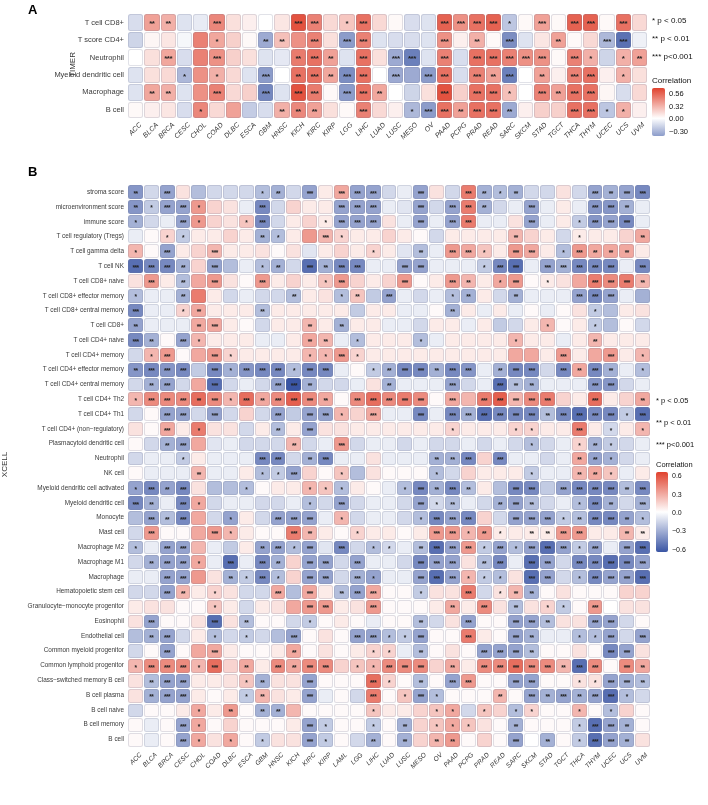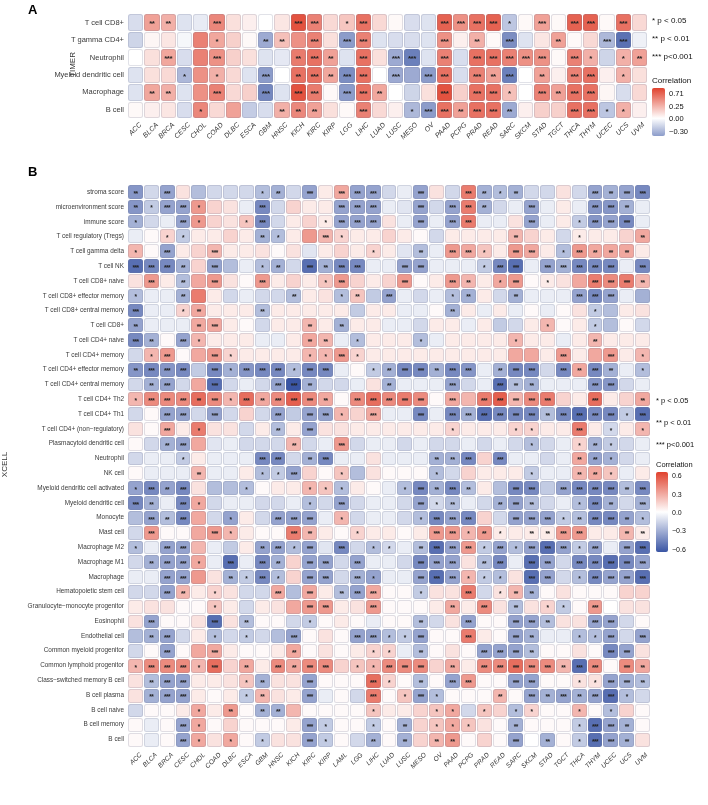--- a/index.html
+++ b/index.html
@@ -412,21 +412,21 @@
         <div class="hm-cell" style="background: rgb(189, 198, 225);">
           <span class="hm-stars" style="font-size: 8px;">*</span>
         </div>
         <div class="hm-cell" style="background: rgb(242, 176, 168);">
           <span class="hm-stars" style="font-size: 8px;">*</span>
         </div>
         <div class="hm-cell" style="background: rgb(252, 239, 238);"></div>
       </div>
       <div class="rowlabs" style="left: 28px; top: 14px; width: 96px; height: 104px;">
         <div class="rowlab" style="top: 0px; height: 17.3333px; line-height: 17.3333px; font-size: 7.5px; width: 96px;">T cell CD8+</div>
-        <div class="rowlab" style="top: 17.3333px; height: 17.3333px; line-height: 17.3333px; font-size: 7.5px; width: 96px;">T gamma CD4+</div>
+        <div class="rowlab" style="top: 17.3333px; height: 17.3333px; line-height: 17.3333px; font-size: 7.5px; width: 96px;">T score CD4+</div>
         <div class="rowlab" style="top: 34.6667px; height: 17.3333px; line-height: 17.3333px; font-size: 7.5px; width: 96px;">Neutrophil</div>
         <div class="rowlab" style="top: 52px; height: 17.3333px; line-height: 17.3333px; font-size: 7.5px; width: 96px;">Myeloid dendritic cell</div>
         <div class="rowlab" style="top: 69.3333px; height: 17.3333px; line-height: 17.3333px; font-size: 7.5px; width: 96px;">Macrophage</div>
         <div class="rowlab" style="top: 86.6667px; height: 17.3333px; line-height: 17.3333px; font-size: 7.5px; width: 96px;">B cell</div>
       </div>
       <div class="xlabs" style="left: 128px; top: 121px; width: 519px; height: 40px;">
         <span class="xlab" style="right: 508.944px; font-size: 7px;">ACC</span>
         <span class="xlab" style="right: 492.726px; font-size: 7px;">BLCA</span>
         <span class="xlab" style="right: 476.507px; font-size: 7px;">BRCA</span>
         <span class="xlab" style="right: 460.288px; font-size: 7px;">CESC</span>
@@ -458,22 +458,22 @@
         <span class="xlab" style="right: 38.6006px; font-size: 7px;">UCEC</span>
         <span class="xlab" style="right: 22.3819px; font-size: 7px;">UCS</span>
         <span class="xlab" style="right: 6.16313px; font-size: 7px;">UVM</span>
       </div>
       <div class="legend" style="left: 652px; top: 0px; width: 56px; height: 805px;">
         <div class="sig-item" style="top: 16px; left: 0px; font-size: 8px;">* p &lt; 0.05</div>
         <div class="sig-item" style="top: 34px; left: 0px; font-size: 8px;">** p &lt; 0.01</div>
         <div class="sig-item" style="top: 52px; left: 0px; font-size: 8px;">*** p&lt;0.001</div>
         <div class="cbar-title" style="top: 76px; left: 0px; font-size: 8px;">Correlation</div>
         <div class="cbar" style="top: 88px; left: 0px; width: 13px; height: 48px; background: linear-gradient(rgb(224, 66, 46) 0%, rgb(255, 255, 255) 63.1579%, rgb(140, 156, 202) 100%);"></div>
-        <div class="cbar-tick" style="top: 93.0526px; left: 17px; font-size: 7.5px;">0.71</div>
-        <div class="cbar-tick" style="top: 105.684px; left: 17px; font-size: 7.5px;">0.25</div>
+        <div class="cbar-tick" style="top: 93.0526px; left: 17px; font-size: 7.5px;">0.56</div>
+        <div class="cbar-tick" style="top: 105.684px; left: 17px; font-size: 7.5px;">0.32</div>
         <div class="cbar-tick" style="top: 118.316px; left: 17px; font-size: 7.5px;">0.00</div>
         <div class="cbar-tick" style="top: 130.947px; left: 17px; font-size: 7.5px;">−0.30</div>
       </div>
     </div>
 
   <div class="panel-letter" style="left:28px;top:164px;">B</div>
   <div class="axis-y-label" style="left:-8px;top:460px;font-size:8px;">XCELL</div>
   <div id="chart-xcell">
       <div class="hm-grid" style="left: 128px; top: 185px; width: 522px; height: 562px; grid-template-columns: repeat(33, 1fr); grid-template-rows: repeat(38, 1fr);">
         <div class="hm-cell" style="background: rgb(134, 150, 199);">

